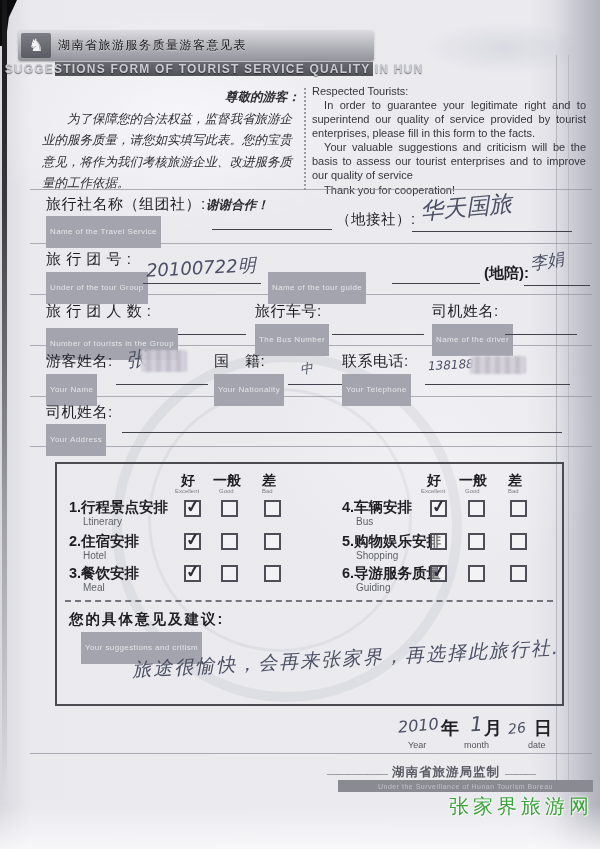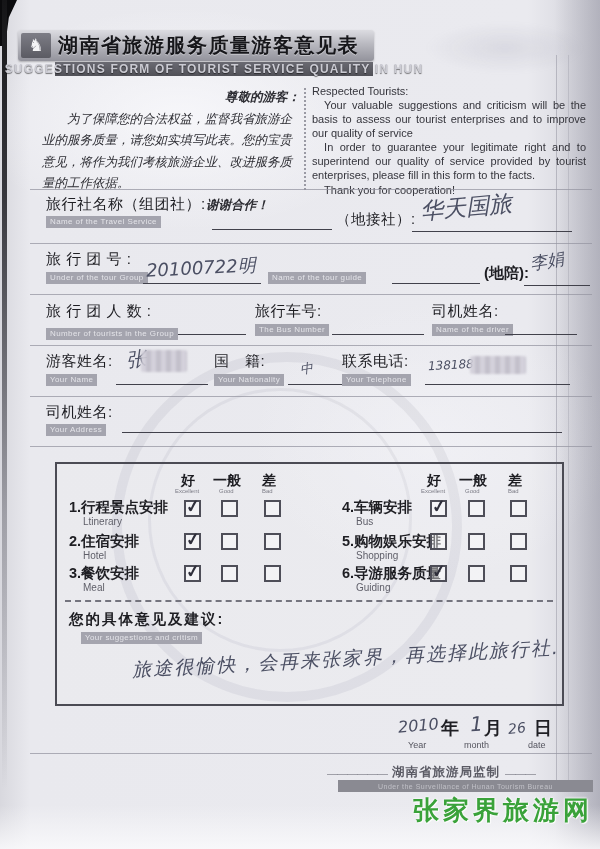--- a/index.html
+++ b/index.html
@@ -22,60 +22,60 @@
   .ghost{left:425px;top:22px;width:160px;height:52px;background:radial-gradient(rgba(120,120,145,.14),rgba(120,120,145,0) 70%);filter:blur(2px);}
   .ring{border-radius:50%;}
   .ring1{left:112px;top:352px;width:330px;height:330px;border:10px solid rgba(140,140,158,.13);}
   .ring2{left:148px;top:388px;width:258px;height:258px;border:3px solid rgba(140,140,158,.12);}
   
   .header-bar{left:18px;top:30px;width:356px;height:31px;border-radius:3px;
     background:linear-gradient(#dcdce1 0%,#b9b9c0 45%,#93939c 100%);
     display:flex;align-items:center;box-shadow:0 1px 2px rgba(0,0,0,.25);}
   .logo-box{width:30px;height:25px;margin:0 7px 0 3px;background:linear-gradient(#7d7d86,#5b5b63);
     border-radius:2px;display:flex;align-items:center;justify-content:center;color:#f4f4f6;font-size:17px;}
-  .title-zh{font-weight:bold;font-size:20px;letter-spacing:1.5px;color:#17171b;text-shadow:0 1px 0 rgba(255,255,255,.4);}
+  .title-zh{font-weight:normal;font-size:12px;letter-spacing:1.5px;color:#17171b;text-shadow:0 1px 0 rgba(255,255,255,.4);}
   .subtitle-bar{left:55px;top:62px;width:318px;height:14px;background:linear-gradient(#6a6a72,#515158);
     display:flex;align-items:center;justify-content:center;}
   .subtitle-en{font-size:12px;font-weight:bold;letter-spacing:1.2px;color:#cbcbd3;text-shadow:0 1px 1px rgba(0,0,0,.5);white-space:nowrap;}
   
   .intro-zh{left:42px;top:86px;width:258px;font-family:"DejaVu Serif",serif;font-style:italic;
     font-size:12.5px;line-height:1.72;color:#2d2d33;}
   .intro-zh .sal{font-weight:bold;text-align:right;}
   .intro-zh .body{text-indent:2em;}
   .intro-zh .close{text-align:right;padding-right:2.5em;font-weight:bold;}
   .intro-div{left:304px;top:88px;height:102px;border-left:2px dotted #9a9aa4;}
   .intro-en{left:312px;top:84px;width:274px;font-size:11px;line-height:1.28;color:#35353c;text-align:justify;}
   .intro-en .p{text-indent:1.1em;}
   .intro-en .close{text-indent:1.1em;}
   
   .hr{left:30px;width:562px;border-top:1px solid rgba(150,150,162,.75);}
   
   .lbl{font-weight:normal;color:#1e1e23;font-size:15px;white-space:nowrap;letter-spacing:.5px;}
   .lbl-sm{font-weight:bold;color:#1e1e23;font-size:15px;white-space:nowrap;}
-  .enbar{background:#a4a4ae;color:#e4e4e9;font-size:8px;line-height:10px;padding:1px 4px;white-space:nowrap;letter-spacing:.4px;}
+  .enbar{background:#a4a4ae;color:#e4e4e9;font-size:8px;line-height:10px;padding:11px 4px;white-space:nowrap;letter-spacing:.4px;}
   .ul{border-bottom:1.5px solid #41414b;height:0;}
   .hw{font-family:"DejaVu Sans",sans-serif;font-style:italic;color:#4b4f63;white-space:nowrap;}
   .blur{background:repeating-linear-gradient(90deg,#d2cfd9 0 5px,#bfbcc8 5px 10px);opacity:.9;filter:blur(1.1px);border-radius:2px;}
   
   .rate-box{left:55px;top:462px;width:505px;height:240px;border:2px solid #4b4b54;background:rgba(255,255,255,.05);}
   .colzh{font-weight:bold;font-size:14px;color:#1e1e23;white-space:nowrap;}
   .colen{font-size:7px;color:#7c7c86;white-space:nowrap;transform:scale(.85);transform-origin:left top;}
   .itemzh{font-weight:bold;font-size:14.5px;color:#1e1e23;white-space:nowrap;}
   .itemen{font-size:10px;color:#5f5f69;white-space:nowrap;}
   .cb{width:13px;height:13px;border:2px solid #4e4e58;background:rgba(255,255,255,.4);}
   .cb .mark{position:absolute;left:0px;top:-6px;font-size:17px;font-weight:bold;color:#2e2e3a;transform:rotate(-8deg);display:none;}
   .cb.on .mark{display:block;}
   .dash-sep{left:8px;top:136px;width:488px;border-top:2px dashed #74747e;}
   
   .sup-row{left:300px;top:764px;width:262px;display:flex;align-items:center;justify-content:center;gap:5px;}
   .sup-dash{color:#8a8a94;font-size:11px;letter-spacing:-1px;white-space:nowrap;}
   .sup-zh{font-weight:bold;font-size:12.5px;color:#5a5a64;letter-spacing:1px;white-space:nowrap;}
   .sup-bar{left:338px;top:780px;width:255px;height:12px;background:#8a8a92;display:flex;align-items:center;justify-content:center;}
   .sup-bar-en{font-size:7px;color:rgba(235,235,240,.55);letter-spacing:.5px;white-space:nowrap;}
-  .wm-name{right:7px;top:793px;font-weight:bold;font-size:26px;letter-spacing:4px;color:#3aa23a;
+  .wm-name{right:7px;top:793px;font-weight:normal;font-size:20px;letter-spacing:4px;color:#3aa23a;
     text-shadow:0 0 2px #fff,0 0 3px #fff,1px 1px 0 rgba(255,255,255,.8);white-space:nowrap;margin-left:25px;}
   .wm-url{right:7px;top:820px;font-family:"DejaVu Sans Mono",monospace;font-weight:bold;font-size:13px;
     letter-spacing:3px;color:#46ae46;text-shadow:0 0 2px #fff;white-space:nowrap;}
   .date-zh{font-weight:bold;font-size:18px;color:#1e1e23;}
   .date-en{font-size:9px;color:#55555f;}
 </style>
 </head>
 <body>
 
 <div class="page">
@@ -101,22 +101,22 @@
   </div>
 
   <div class="abs intro-zh">
     <div class="sal">尊敬的游客：</div>
     <div class="body">为了保障您的合法权益，监督我省旅游企业的服务质量，请您如实填写此表。您的宝贵意见，将作为我们考核旅游企业、改进服务质量的工作依据。</div>
     <div class="close">谢谢合作！</div>
   </div>
   <div class="abs intro-div"></div>
   <div class="abs intro-en">
     <div>Respected Tourists:</div>
+    <div class="p">In order to guarantee your legitimate right and to superintend our quality of service provided by tourist enterprises, please fill in this form to the facts.</div>
     <div class="p">Your valuable suggestions and criticism will be the basis to assess our tourist enterprises and to improve our quality of service</div>
-    <div class="p">In order to guarantee your legitimate right and to superintend our quality of service provided by tourist enterprises, please fill in this form to the facts.</div>
     <div class="close">Thank you for cooperation!</div>
   </div>
 
   <div class="abs hr" style="top:189px"></div>
   <div class="abs hr" style="top:243px"></div>
   <div class="abs hr" style="top:294px"></div>
   <div class="abs hr" style="top:345px"></div>
   <div class="abs hr" style="top:396px"></div>
   <div class="abs hr" style="top:446px"></div>
 

